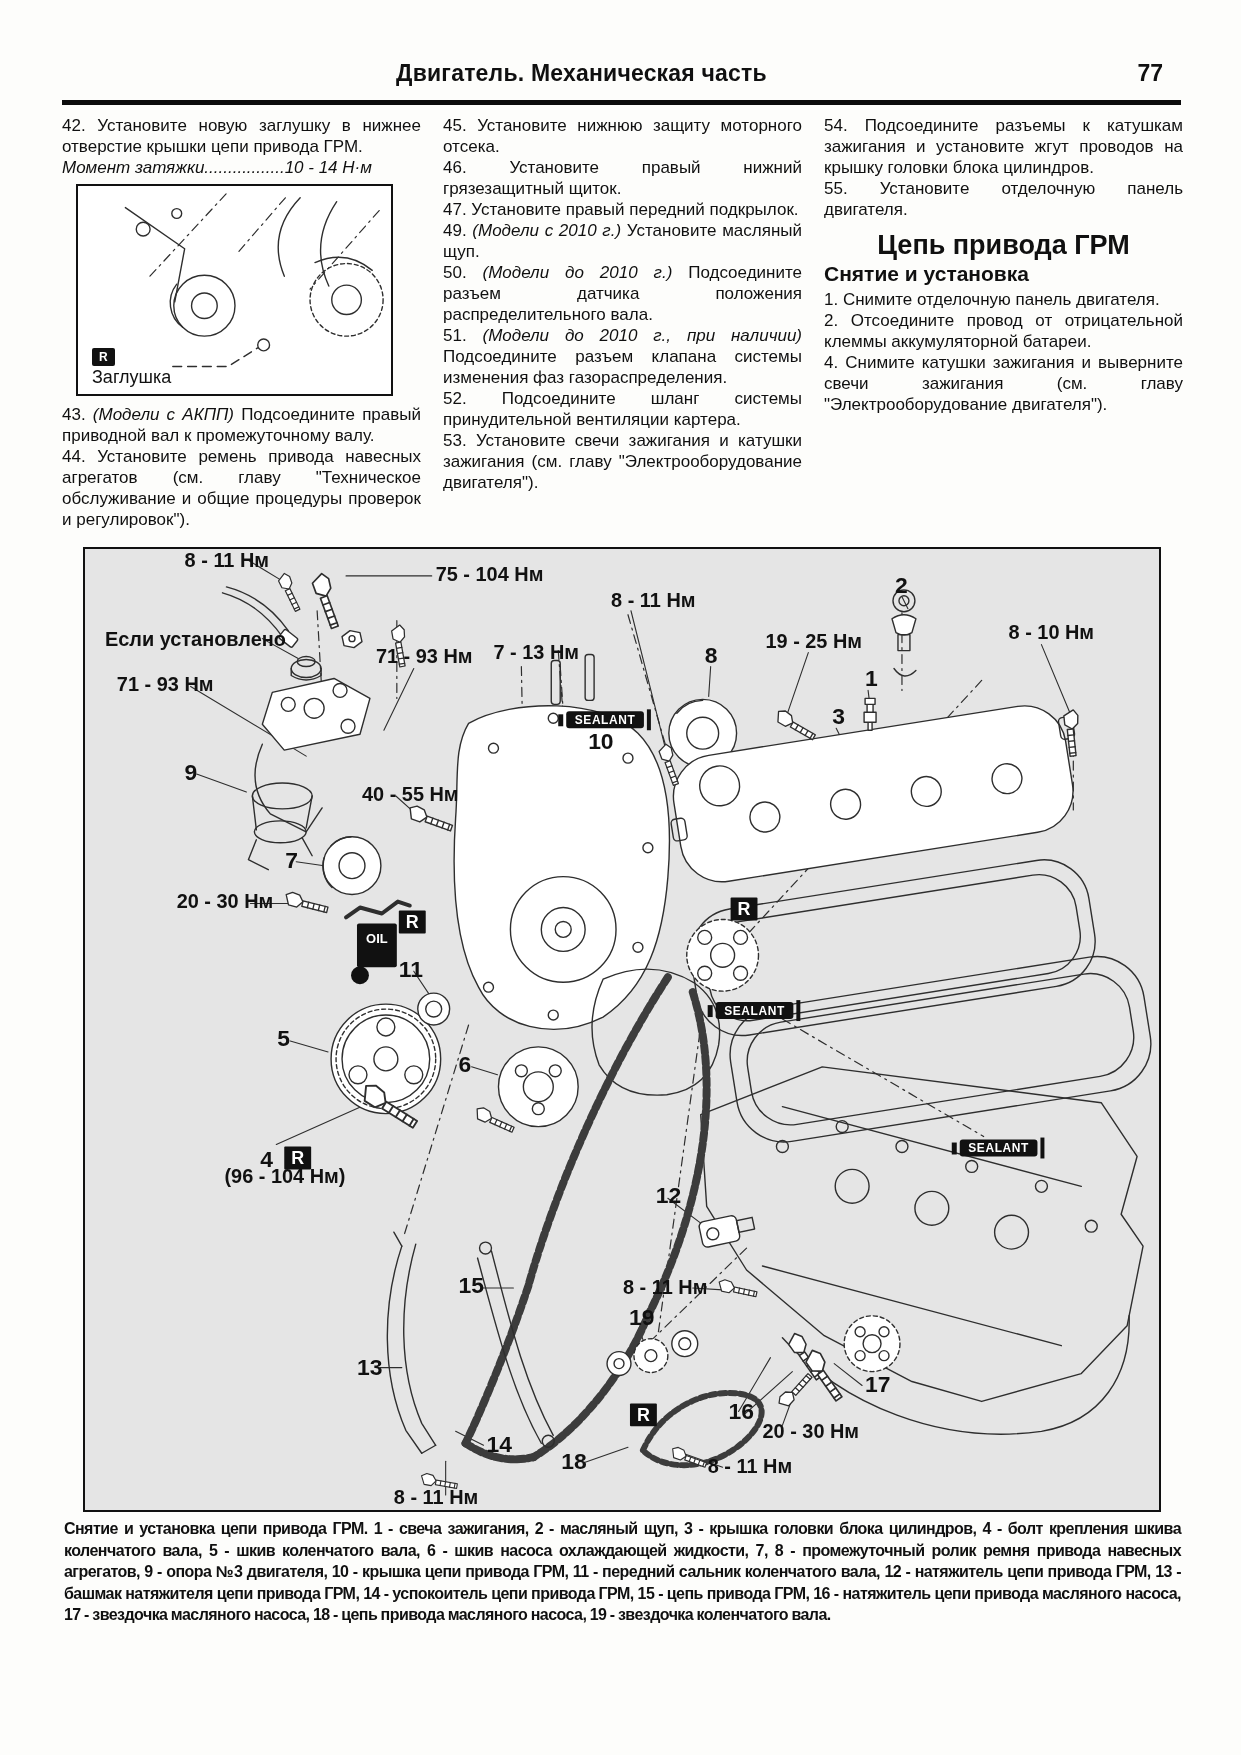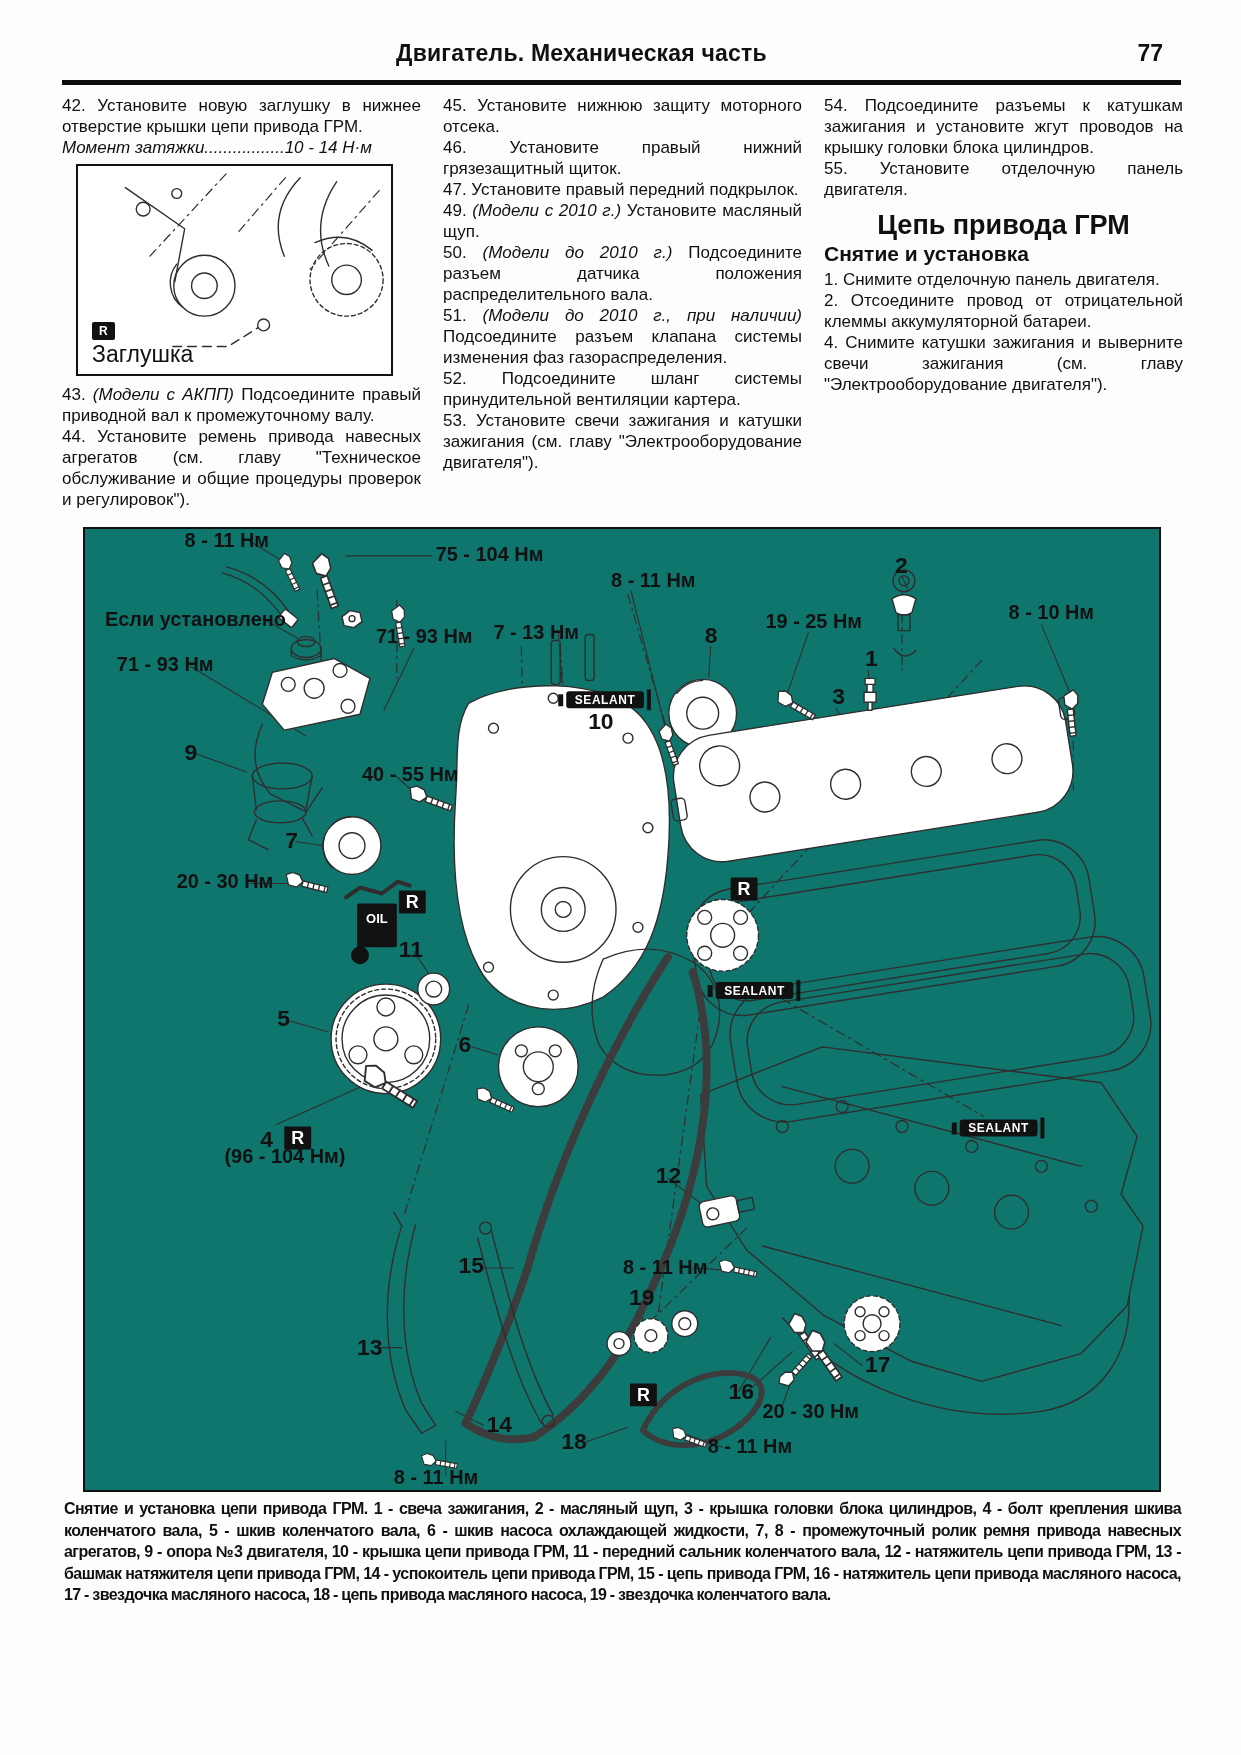--- a/index.html
+++ b/index.html
@@ -1,41 +1,41 @@
 <!DOCTYPE html>
 <html><head>
 <meta charset="utf-8">
 <style>
   html,body{margin:0;padding:0;background:#888;}
   .page{position:relative;width:1241px;height:1755px;background:#fdfdfb;box-sizing:border-box;
-        padding:40px 60px 30px 62px;font-family:"Liberation Sans",sans-serif;color:#101010;}
+        padding:60px 60px 30px 62px;font-family:"Liberation Sans",sans-serif;color:#101010;}
   
   .hdr{position:relative;height:36px;}
   .hdr-title{position:absolute;left:0;right:80px;text-align:center;font-size:23px;font-weight:700;letter-spacing:.2px;}
   .hdr-page{position:absolute;right:18px;top:0;font-size:23px;font-weight:700;}
   .rule{height:5px;background:#0c0c0c;margin-top:4px;}
   
   .cols{display:flex;gap:22px;margin-top:10px;min-height:432px;align-items:flex-start;}
   .col{width:359px;flex:0 0 359px;}
   .col p{margin:0;font-size:17px;line-height:21px;text-align:justify;}
   .it{font-style:italic;}
   .spec{font-style:italic;}
   .h1{font-size:27px;font-weight:700;margin:10px 0 2px 0;line-height:30px;text-align:center;}
   .h2{font-size:21px;font-weight:700;margin:2px 0 3px 0;line-height:24px;}
   
   .inline-fig{position:relative;margin:6px 0 8px 14px;width:317px;height:212px;border:2px solid #111;
               box-sizing:border-box;background:#fff;}
   .inline-fig svg{width:100%;height:100%;display:block;}
   .fig-label-wrap{position:absolute;left:14px;bottom:6px;}
   .fig-stamp{display:inline-block;background:#111;color:#fff;font-size:12px;font-weight:700;
              padding:2px 7px;border-radius:2px;margin-bottom:1px;}
-  .fig-label{display:block;font-size:23px;color:#111;}
+  .fig-label{display:block;font-size:18px;color:#111;}
   
   .diagram{position:relative;margin:7px 0 0 21px;width:1078px;height:965px;border:2px solid #111;
-           box-sizing:border-box;background:#0f766e;overflow:hidden;}
+           box-sizing:border-box;background:#e5e5e5;overflow:hidden;}
   .diagram svg{width:100%;height:100%;display:block;}
   .art{stroke:#2e2e2e;fill:none;stroke-width:1.4;stroke-linecap:round;stroke-linejoin:round;}
   .thin{stroke-width:1.1;}
   .dash{stroke-dasharray:9 5 2 5;stroke-width:1.2;}
   .chain{stroke-width:8;stroke-dasharray:7 4;stroke:#3c3c3c;}
   .chain2{stroke-width:6;stroke-dasharray:6 4;stroke:#3c3c3c;}
   .gear{stroke-dasharray:4 3;}
   .wfill{fill:#fff;}
   .lbl-torque,.lbl-note{font:700 20px "Liberation Sans",sans-serif;fill:#111;}
   .lbl-part{font:700 23px "Liberation Sans",sans-serif;fill:#111;}

